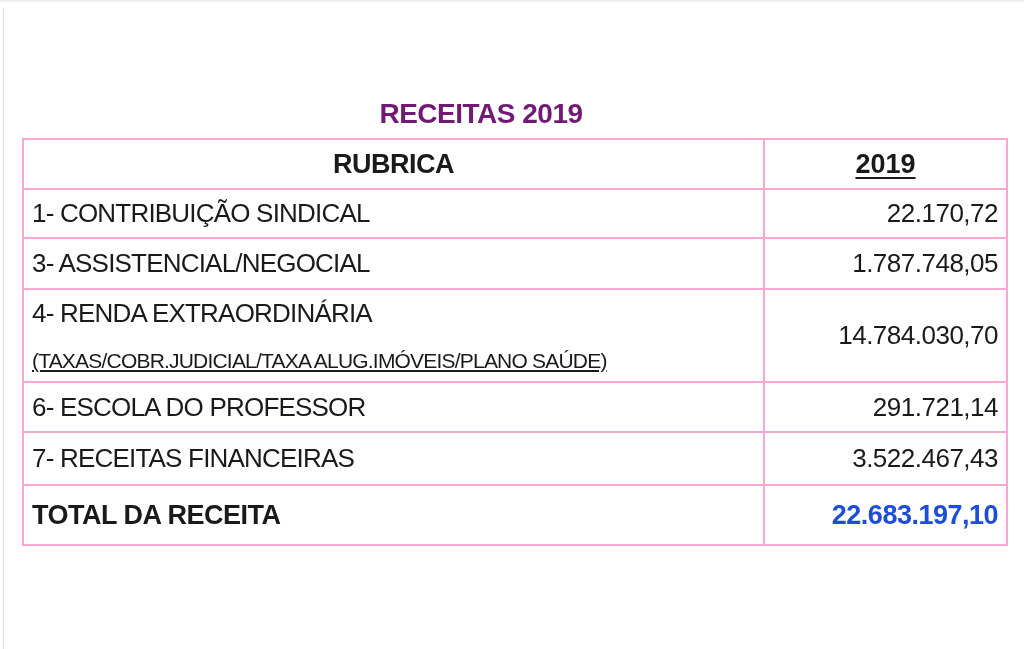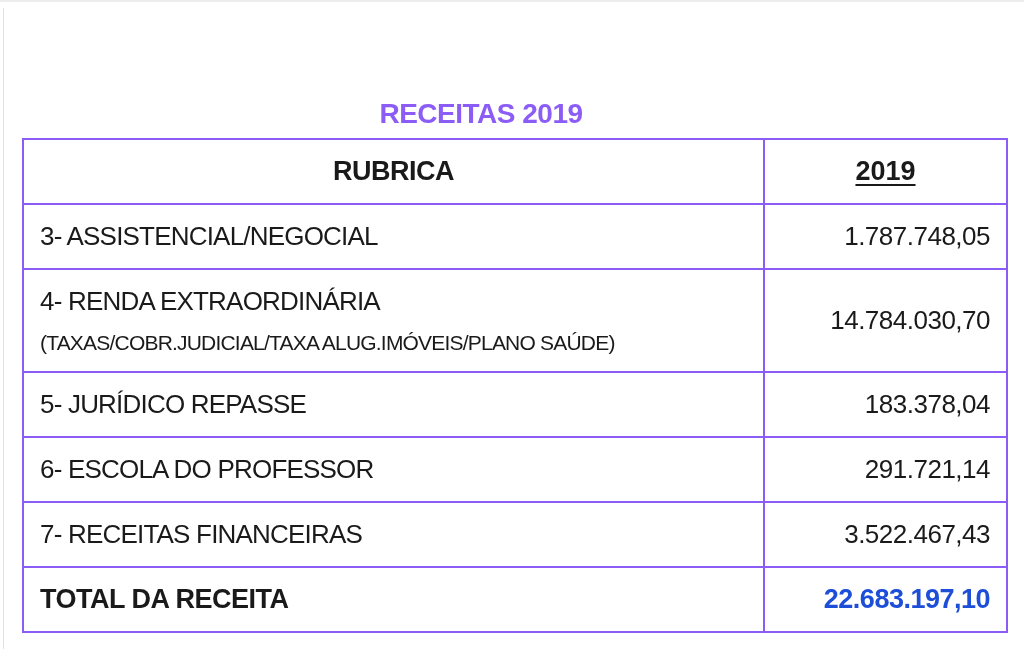--- a/index.html
+++ b/index.html
@@ -33,42 +33,42 @@
   }
   .title {
     position: absolute;
     left: 0;
     top: 98px;
     width: 962px;
     text-align: center;
     font-size: 28px;
     font-weight: bold;
     letter-spacing: -0.5px;
-    color: #8b5cf6;
+    color: #701a75;
   }
   table.receitas {
     position: absolute;
     left: 22px;
     top: 138px;
     width: 984px;
     border-collapse: collapse;
     table-layout: fixed;
   }
   table.receitas col.c1 { width: 741px; }
   table.receitas col.c2 { width: 243px; }
   table.receitas th,
   table.receitas td {
-    border: 2px solid #8b5cf6;
+    border: 2px solid #f9a8d4;
     vertical-align: middle;
-    padding: 16px;
+    padding: 8px;
     overflow: hidden;
   }
   tr.hdr { height: 50px; }
   tr.r-std { height: 49px; }
-  tr.r-3 { height: 57px; }
+  tr.r-3 { height: 51px; }
   tr.r-tall { height: 81px; }
   tr.r-6 { height: 50px; }
   tr.r-7 { height: 53px; }
   tr.r-total { height: 60px; }
 
   th.rubrica-h {
     font-size: 27px;
     font-weight: bold;
     text-align: center;
     letter-spacing: -0.5px;
@@ -91,21 +91,22 @@
   }
   td.value-cell {
     font-size: 26px;
     letter-spacing: -0.5px;
     text-align: right;
     padding-right: 14px;
   }
   .sub-label {
     font-size: 21px;
     letter-spacing: -0.8px;
-    margin-top: 14px;
+    margin-top: 20px;
+    text-decoration: underline;
   }
   tr.r-total td.label-cell {
     font-size: 27px;
     font-weight: bold;
     letter-spacing: -0.5px;
   }
   tr.r-total td.value-cell {
     font-size: 27px;
     font-weight: bold;
   }
@@ -123,39 +124,39 @@
     <colgroup>
         <col class="c1">
         <col class="c2">
       </colgroup>
     <tbody>
       <tr class="hdr">
         <th class="rubrica-h">RUBRICA</th>
         <th class="year-h"><span class="year-underline">2019</span></th>
       </tr>
 
+      <tr class="r-std">
+        <td class="label-cell">1- CONTRIBUIÇÃO SINDICAL</td>
+        <td class="value-cell">22.170,72</td>
+      </tr>
 
 
       <tr class="r-3">
         <td class="label-cell">3- ASSISTENCIAL/NEGOCIAL</td>
         <td class="value-cell">1.787.748,05</td>
       </tr>
 
       <tr class="r-tall">
         <td class="label-cell">
           <div>4- RENDA EXTRAORDINÁRIA</div>
           <div class="sub-label">(TAXAS/COBR.JUDICIAL/TAXA ALUG.IMÓVEIS/PLANO SAÚDE)</div>
         </td>
         <td class="value-cell">14.784.030,70</td>
       </tr>
 
-      <tr class="r-std">
-        <td class="label-cell">5- JURÍDICO REPASSE</td>
-        <td class="value-cell">183.378,04</td>
-      </tr>
 
       <tr class="r-6">
         <td class="label-cell">6- ESCOLA DO PROFESSOR</td>
         <td class="value-cell">291.721,14</td>
       </tr>
 
       <tr class="r-7">
         <td class="label-cell">7- RECEITAS FINANCEIRAS</td>
         <td class="value-cell">3.522.467,43</td>
       </tr>

